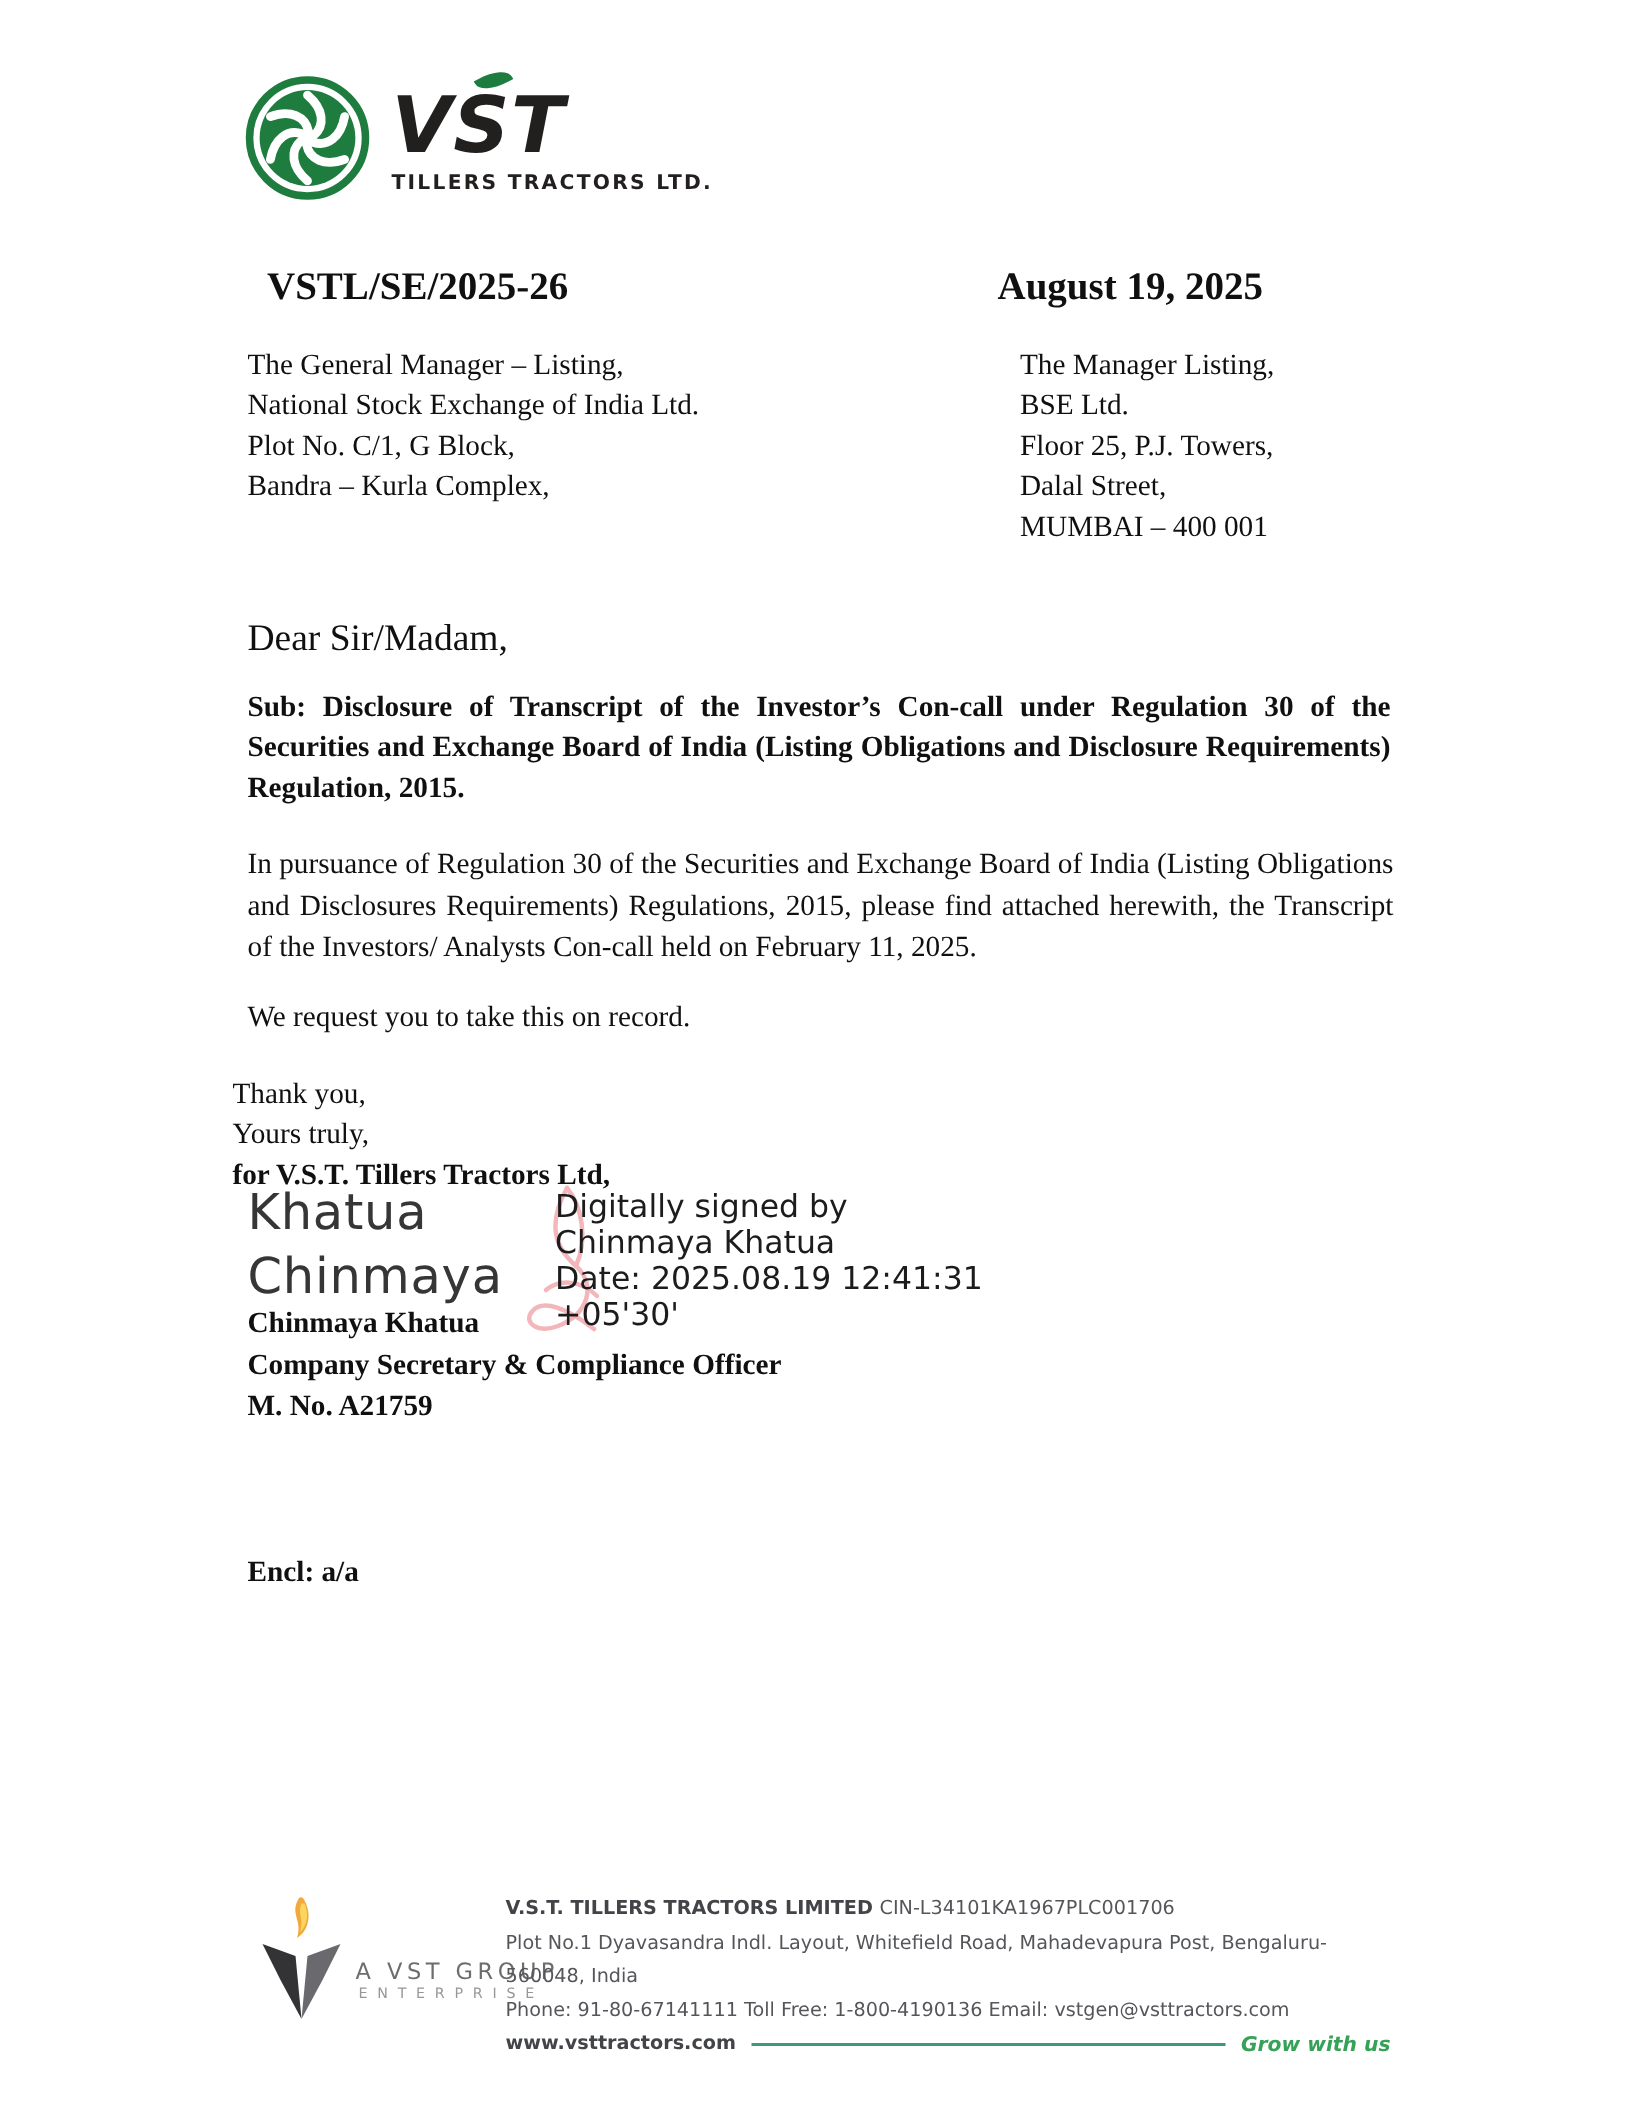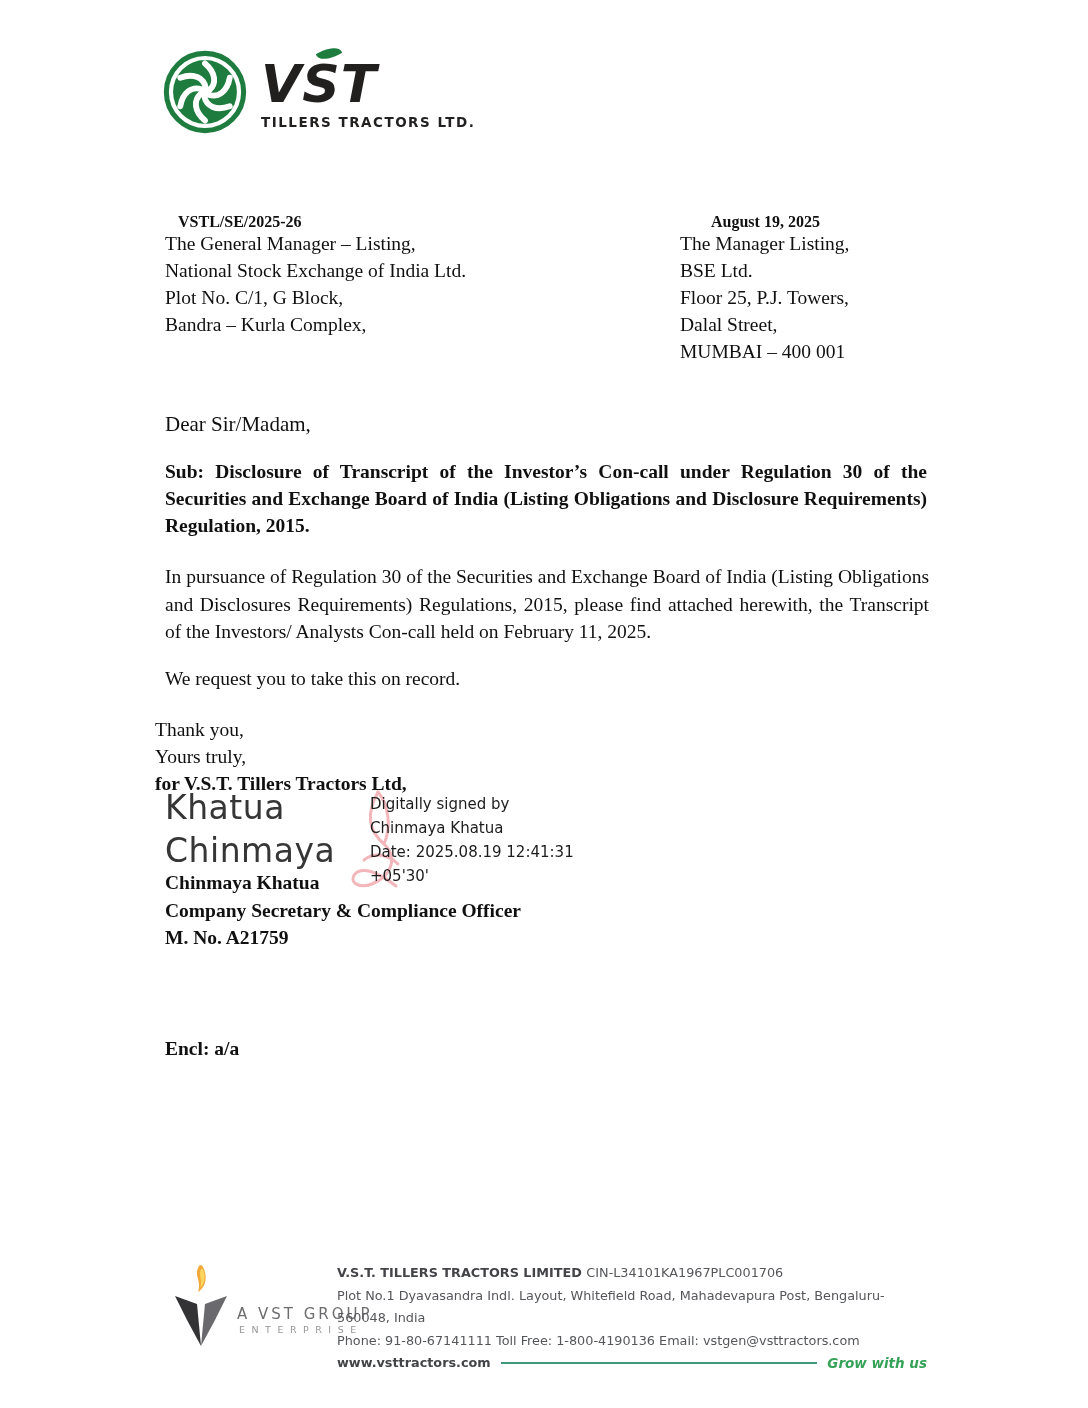--- a/index.html
+++ b/index.html
@@ -26,31 +26,31 @@
     background:#1d7c3e; transform:rotate(-28deg);
     border-radius:0 85% 0 85%;
   }
   .brand-tagline {
     font-family:"DejaVu Sans", sans-serif; font-weight:700; font-size:13.5px;
     letter-spacing:1.5px; color:#221f1f; margin-top:4px;
   }
 
   
   .ref-row { top:176px; left:165px; width:760px; height:28px;
-    font-weight:700; font-size:16px;margin-top:37px; }
+    font-weight:700; font-size:26px; }
   .ref-num { position:absolute; left:13px; top:0; }
-  .letter-date { position:absolute; left:546px; top:0; }
+  .letter-date { position:absolute; left:500px; top:0; }
 
   .addresses { top:230px; left:165px; width:760px; font-size:19.5px; line-height:27px; }
   .addr-col { position:absolute; top:0; }
   .addr-left { left:0; width:480px; }
   .addr-right { left:515px; width:245px; }
   .addr-line { display:block; }
 
-  .salutation { top:412px; left:165px; width:760px; font-size:21px; }
+  .salutation { top:412px; left:165px; width:760px; font-size:25px; }
 
   .subject { top:458px; left:165px; width:762px; font-size:19.5px; line-height:27px;
     font-weight:700; text-align:justify; }
 
   .para1 { top:563px; left:165px; width:764px; font-size:19.5px; line-height:27.5px;
     text-align:justify; }
   .para2 { top:668px; left:165px; width:760px; font-size:19.5px; }
 
   .closing { top:716px; left:155px; width:760px; font-size:19.5px; line-height:27px; }
   .closing .company { font-weight:700; }
@@ -58,21 +58,21 @@
   
   .stamp { top:786px; left:165px; width:600px; height:112px; }
   .stamp-name {
     position:absolute; left:0; top:0;
     font-family:"DejaVu Sans", sans-serif; font-size:33px; line-height:43px;
     color:#363636; letter-spacing:0.5px;
   }
   .ribbon { position:absolute; left:175px; top:2px; }
   .stamp-details {
     position:absolute; left:205px; top:6px;
-    font-family:"DejaVu Sans", sans-serif; font-size:15px; line-height:24px;
+    font-family:"DejaVu Sans", sans-serif; font-size:21px; line-height:24px;
     color:#1c1c1c;
   }
   .stamp-details span { display:block; }
 
   .signer { top:869px; left:165px; width:760px; font-size:19.5px; line-height:27.5px;
     font-weight:700; }
   .signer span { display:block; }
 
   .enclosure { top:1038px; left:165px; font-size:19.5px; font-weight:700; }
 

